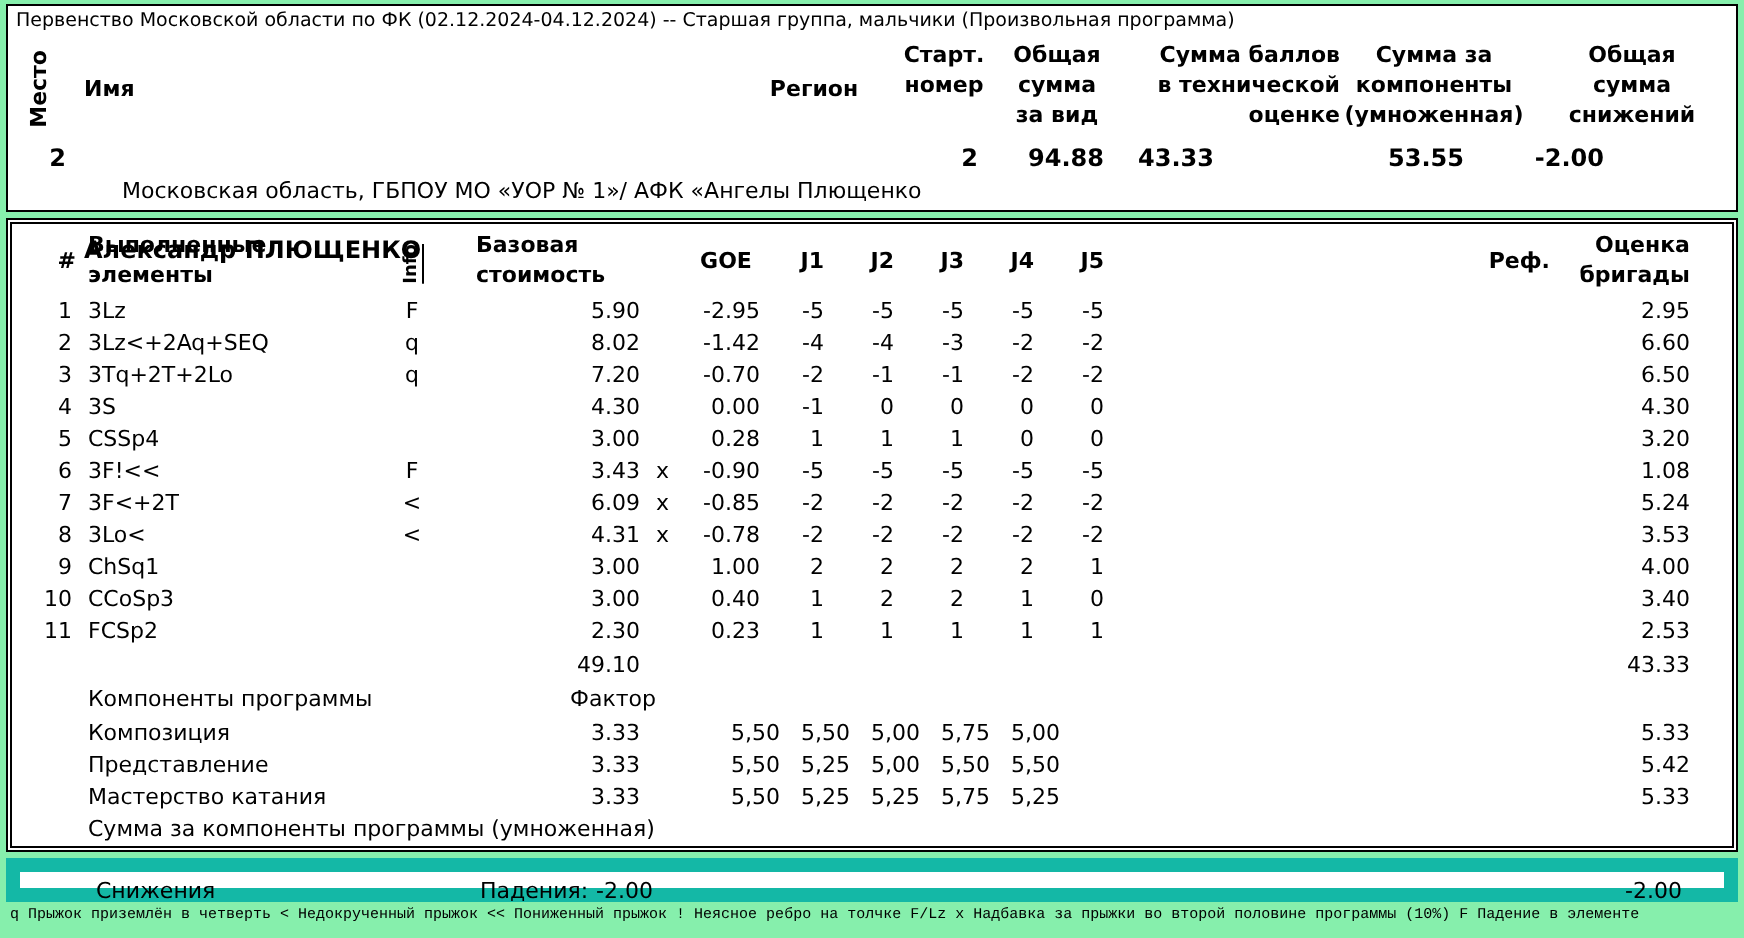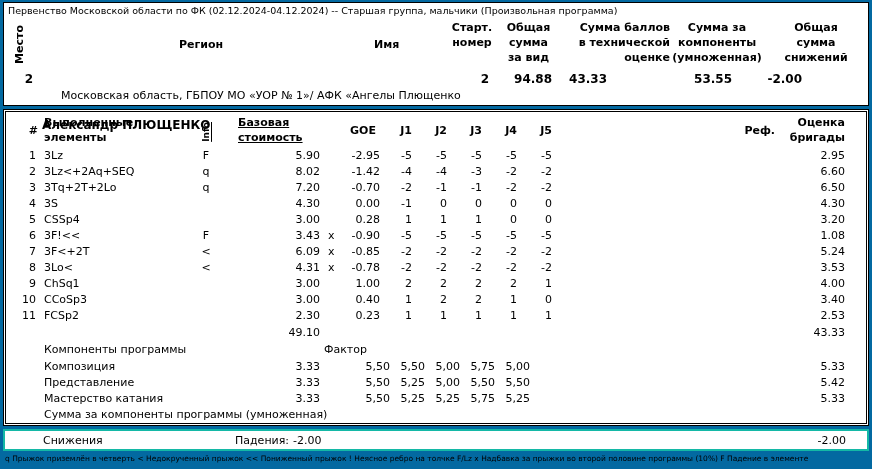--- a/index.html
+++ b/index.html
@@ -1,25 +1,25 @@
 <!DOCTYPE html>
 <html><head>
 <meta charset="utf-8">
 <style>
   * { margin:0; padding:0; box-sizing:border-box; }
   html,body { background:#fff; }
   .page {
     position:relative; width:872px; height:469px; overflow:hidden;
-    font-family:"DejaVu Sans","Liberation Sans",sans-serif; color:#000; background:#0369a1;
+    font-family:"DejaVu Sans","Liberation Sans",sans-serif; color:#000; background:#86efac;
     padding-top:2px;
   }
   .box { margin:0 3px; background:#fff; }
   .top-box { border:1px solid #000; }
   .main-box { border:3px double #000; margin-top:3px; }
-  .ded-box { border:2px solid #14b8a6; margin-top:3px; }
+  .ded-box { border:7px solid #14b8a6; margin-top:3px; }
 
   .title { font-size:9.5px; padding:2px 2px 1px 4px; white-space:nowrap; }
 
   
   .grid-top { display:grid; grid-template-columns:31px 1fr 80px 50px 63px 110px 94px 104px; }
   .thead { height:52px; font-weight:bold; font-size:11px; line-height:15px; }
   .thead .c { padding-top:3px; }
   .pre { white-space:pre-line; }
   .center { text-align:center; }
   .right { text-align:right; }
@@ -36,59 +36,59 @@
   .pr63 { padding-right:63px; }
   .pr66 { padding-right:66px; }
   .club { font-size:11px; padding:0 0 3px 57px; }
 
   
   .grid-el { display:grid; grid-template-columns:32px 152px 32px 98px 26px 34px 35px 35px 35px 35px 35px 1fr 86px; }
   .ehead { height:36px; font-weight:bold; font-size:11px; line-height:15px; padding-top:3px; }
   .ehead .vmid { display:flex; align-items:center; justify-content:flex-end; padding-bottom:2px; }
   .ehead .info-h { display:flex; align-items:center; justify-content:center; }
   .ehead .rot { font-size:9px; text-decoration:underline; }
-  .ehead .bv { padding-left:16px;text-decoration:underline; }
+  .ehead .bv { padding-left:16px; }
   .ehead .goe-h { display:flex; align-items:center; justify-content:center; padding-bottom:2px; }
   .r { height:16px; line-height:16px; font-size:11px; }
   .num { padding-right:2px; }
   .pl6 { padding-left:6px; }
   .j { padding-right:3px; }
   .refcell { padding-right:5px; }
   .score { padding-right:21px; }
   .xmark { padding-left:8px; }
   .b { font-weight:normal; }
   .totals { height:17px; line-height:17px; }
 
   
   .grid-comp { display:grid; grid-template-columns:234px 88px 65px 35px 35px 35px 35px 35px 1fr 86px; }
   .pl38 { padding-left:38px; }
   .factor-h { text-align:right; }
   .factor-v { text-align:right; padding-right:8px; }
-  .chead { height:18px; line-height:18px;gap:39px; }
+  .chead { height:18px; line-height:18px; }
   .csum { height:16px; line-height:16px;gap:36px; }
   .span9 { grid-column:1 / 10; }
 
   
   .grid-ded { display:grid; grid-template-columns:230px 58px 36px 1fr 86px; height:22px; line-height:20px; font-size:11px; }
 
-  .legend { font-size:7.5px; padding:3px 0 0 5px; white-space:nowrap; }
+  .legend { font-size:7.5px; padding:3px 0 0 5px; white-space:nowrap;font-family:Liberation Mono, monospace; }
 </style>
 </head>
 <body>
 
 <div class="page">
 
   <div class="box top-box">
     <div class="title">Первенство Московской области по ФК (02.12.2024-04.12.2024)  --  Старшая группа, мальчики  (Произвольная программа)</div>
     <div class="grid-top thead">
       <div class="c place-h">
           <span class="rot">Место</span>
         </div>
+      <div class="c name-h vcenter">Имя</div>
       <div class="c center vcenter">Регион</div>
-      <div class="c name-h vcenter">Имя</div>
       <div class="c center pre">Старт.
 номер</div>
       <div class="c center pre">Общая
 сумма
 за вид</div>
       <div class="c right pre">Сумма баллов
 в технической
 оценке</div>
       <div class="c center pre">Сумма за
 компоненты

